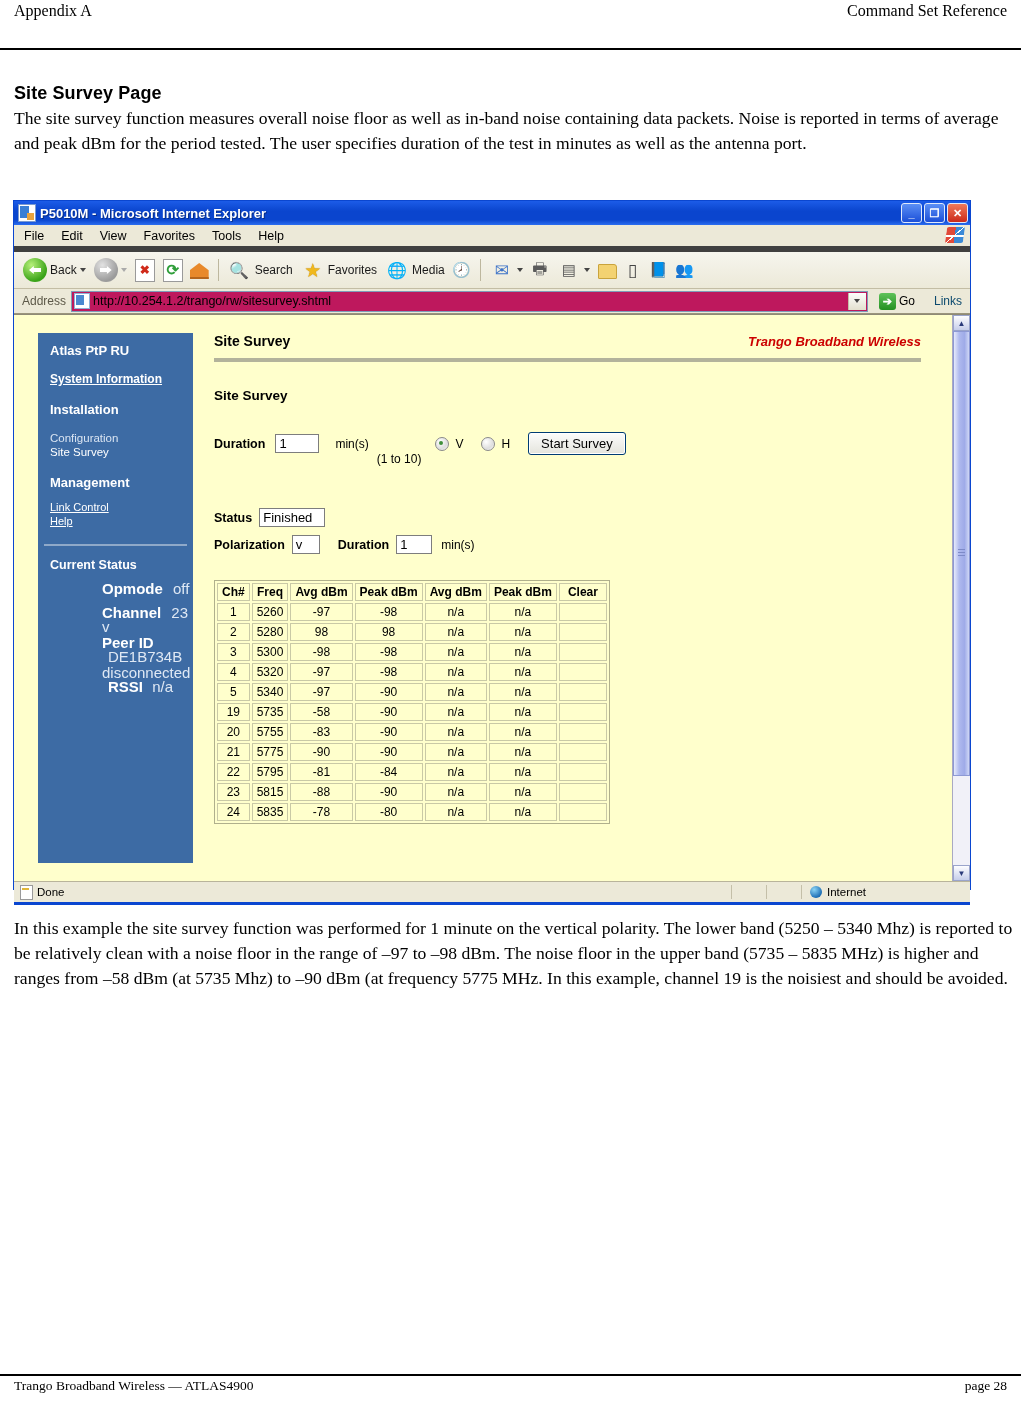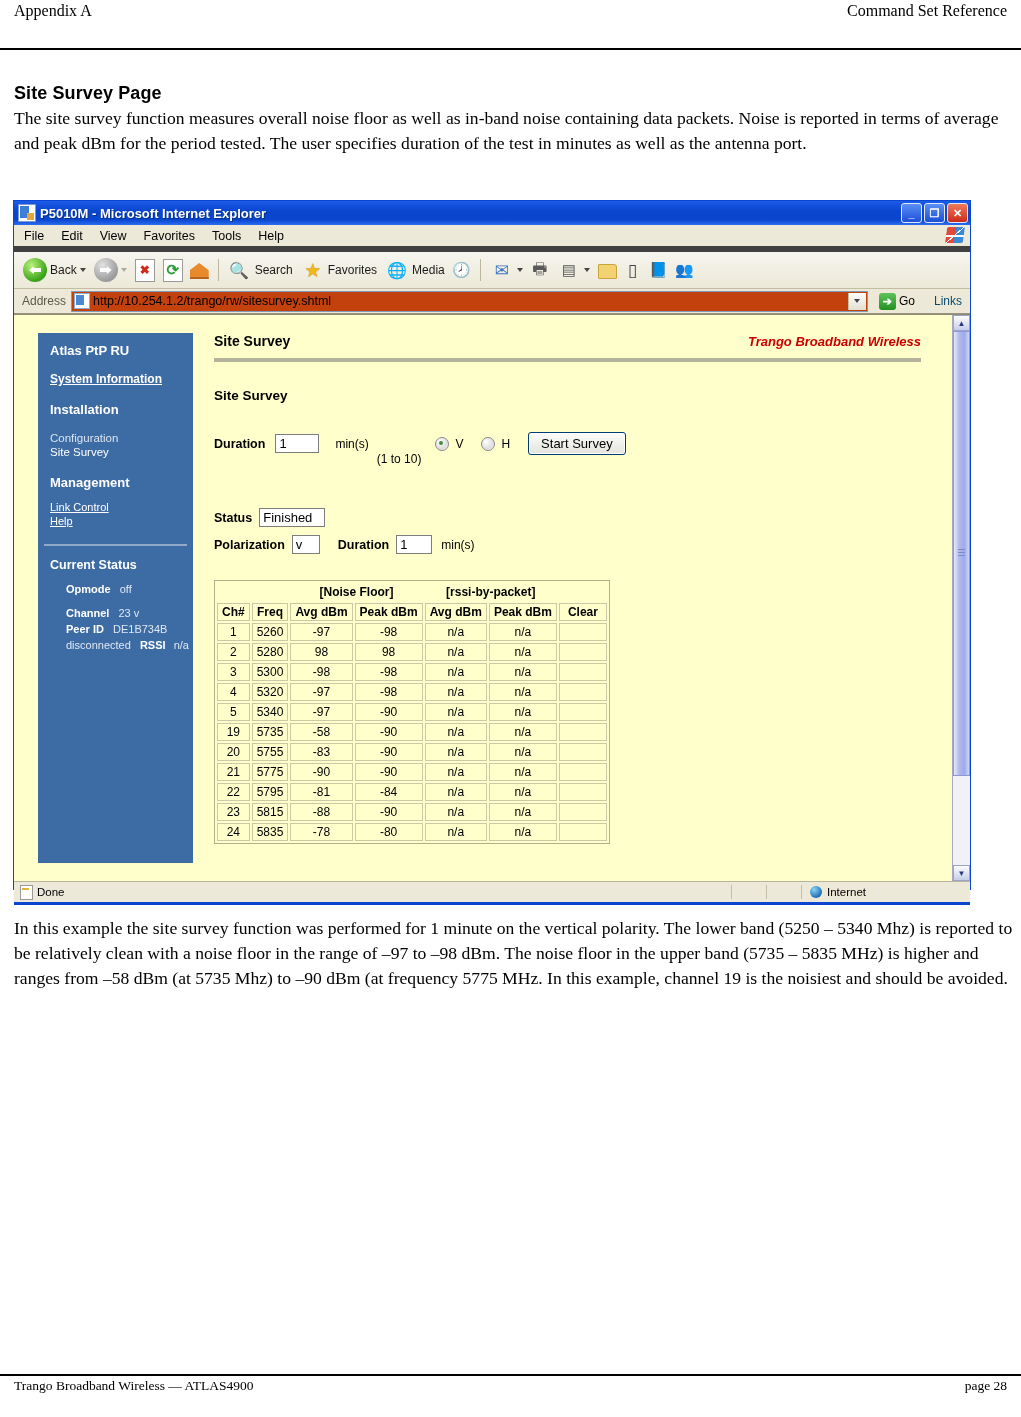--- a/index.html
+++ b/index.html
@@ -164,21 +164,21 @@
   .icn-people::after{ content:"👥"; position:absolute; inset:0; font-size:15px; display:flex;align-items:center;justify-content:center;}
 
   
   .addrbar {
     height: 24px; background: #ece9d8; display: flex; align-items: center;
     padding-left: 8px; gap: 5px; border-bottom: 1px solid #9a947c;
     position: relative;
   }
   .addr-label { font-size: 12px; color: #5c5848; }
   .addr-field {
-    flex: 1; height: 19px; background: #c2410c;
+    flex: 1; height: 19px; background: #be185d;
     border: 1px solid #7f9db9; display: flex; align-items: center;
     position: relative;
   }
   .addr-ie-icon {
     width: 14px; height: 14px; margin: 0 3px 0 2px; flex:none;
     background:#fff; border:1px solid #8fb0d6; position: relative;
   }
   .addr-ie-icon::before{content:"";position:absolute;left:1px;top:1px;width:8px;height:10px;background:#4a88d0;}
   .addr-url { font-size: 12.5px; color: #000; white-space: nowrap; }
   .addr-drop {
@@ -227,21 +227,21 @@
   }
   .sb-sub {
     font-size: 11.5px; color:#d9e4f2; padding-left:12px; margin-top: 14px; line-height: 14px;
   }
   .sb-sub2 { font-size: 11.5px; color:#ffffff; padding-left:12px; line-height:14px; }
   .sb-small-link {
     font-size: 11px; color:#ffffff; text-decoration: underline; padding-left:12px; line-height:14px;
   }
   .sb-rule { height:2px; background:#8fa9c9; margin: 16px 6px 0 6px; }
   .sb-status-head { font-size: 12.5px; font-weight:bold; padding-left:12px; margin-top:12px; }
-  .sb-row { font-size: 11px; padding-left:28px; margin-top: 10px; line-height: 14px; }
+  .sb-row { font-size: 15px; padding-left:28px; margin-top: 10px; line-height: 14px; margin-left: 36px; }
   .sb-row b { font-weight: bold; }
   .sb-row .val { color:#dfe8f4; }
 
   
   .content { position: absolute; left: 200px; top: 18px; right: 14px; }
   .ct-head-row { display:flex; align-items:baseline; justify-content:space-between; padding-right: 18px;}
   .ct-title { font-size: 14px; font-weight: bold; font-family:"Liberation Sans",sans-serif; color:#000; }
   .ct-brand { font-size: 13px; font-weight: bold; font-style: italic; color:#cc0000; font-family:"Liberation Sans",sans-serif; }
   .ct-rule { height: 4px; background:#b3b39b; margin-top:9px; margin-right:18px; }
   .ct-sub { font-size: 13.5px; font-weight: bold; margin-top: 26px; font-family:"Liberation Sans",sans-serif;}
@@ -477,26 +477,20 @@
         <div class="form-row" style="margin-top:8px">
           <span class="lbl">Polarization</span>
           <span class="txtbox" style="width:28px; margin-left:7px;">v</span>
           <span class="lbl" style="margin-left:18px">Duration</span>
           <span class="txtbox" style="width:36px; margin-left:7px;">1</span>
           <span class="lbl" style="margin-left:9px; font-weight:normal; font-size:12px;">min(s)</span>
         </div>
 
         <table class="survey-table">
           <thead>
-            <tr class="grouprow">
-              <td colspan="2" style="border-color:transparent"></td>
-              <td colspan="2">[Noise Floor]</td>
-              <td colspan="2">[rssi-by-packet]</td>
-              <td style="border-color:transparent"></td>
-            </tr>
             <tr>
               <th>Ch#</th>
               <th>Freq</th>
               <th>Avg dBm</th>
               <th>Peak dBm</th>
               <th>Avg dBm</th>
               <th>Peak dBm</th>
               <th>Clear</th>
             </tr>
           </thead>

